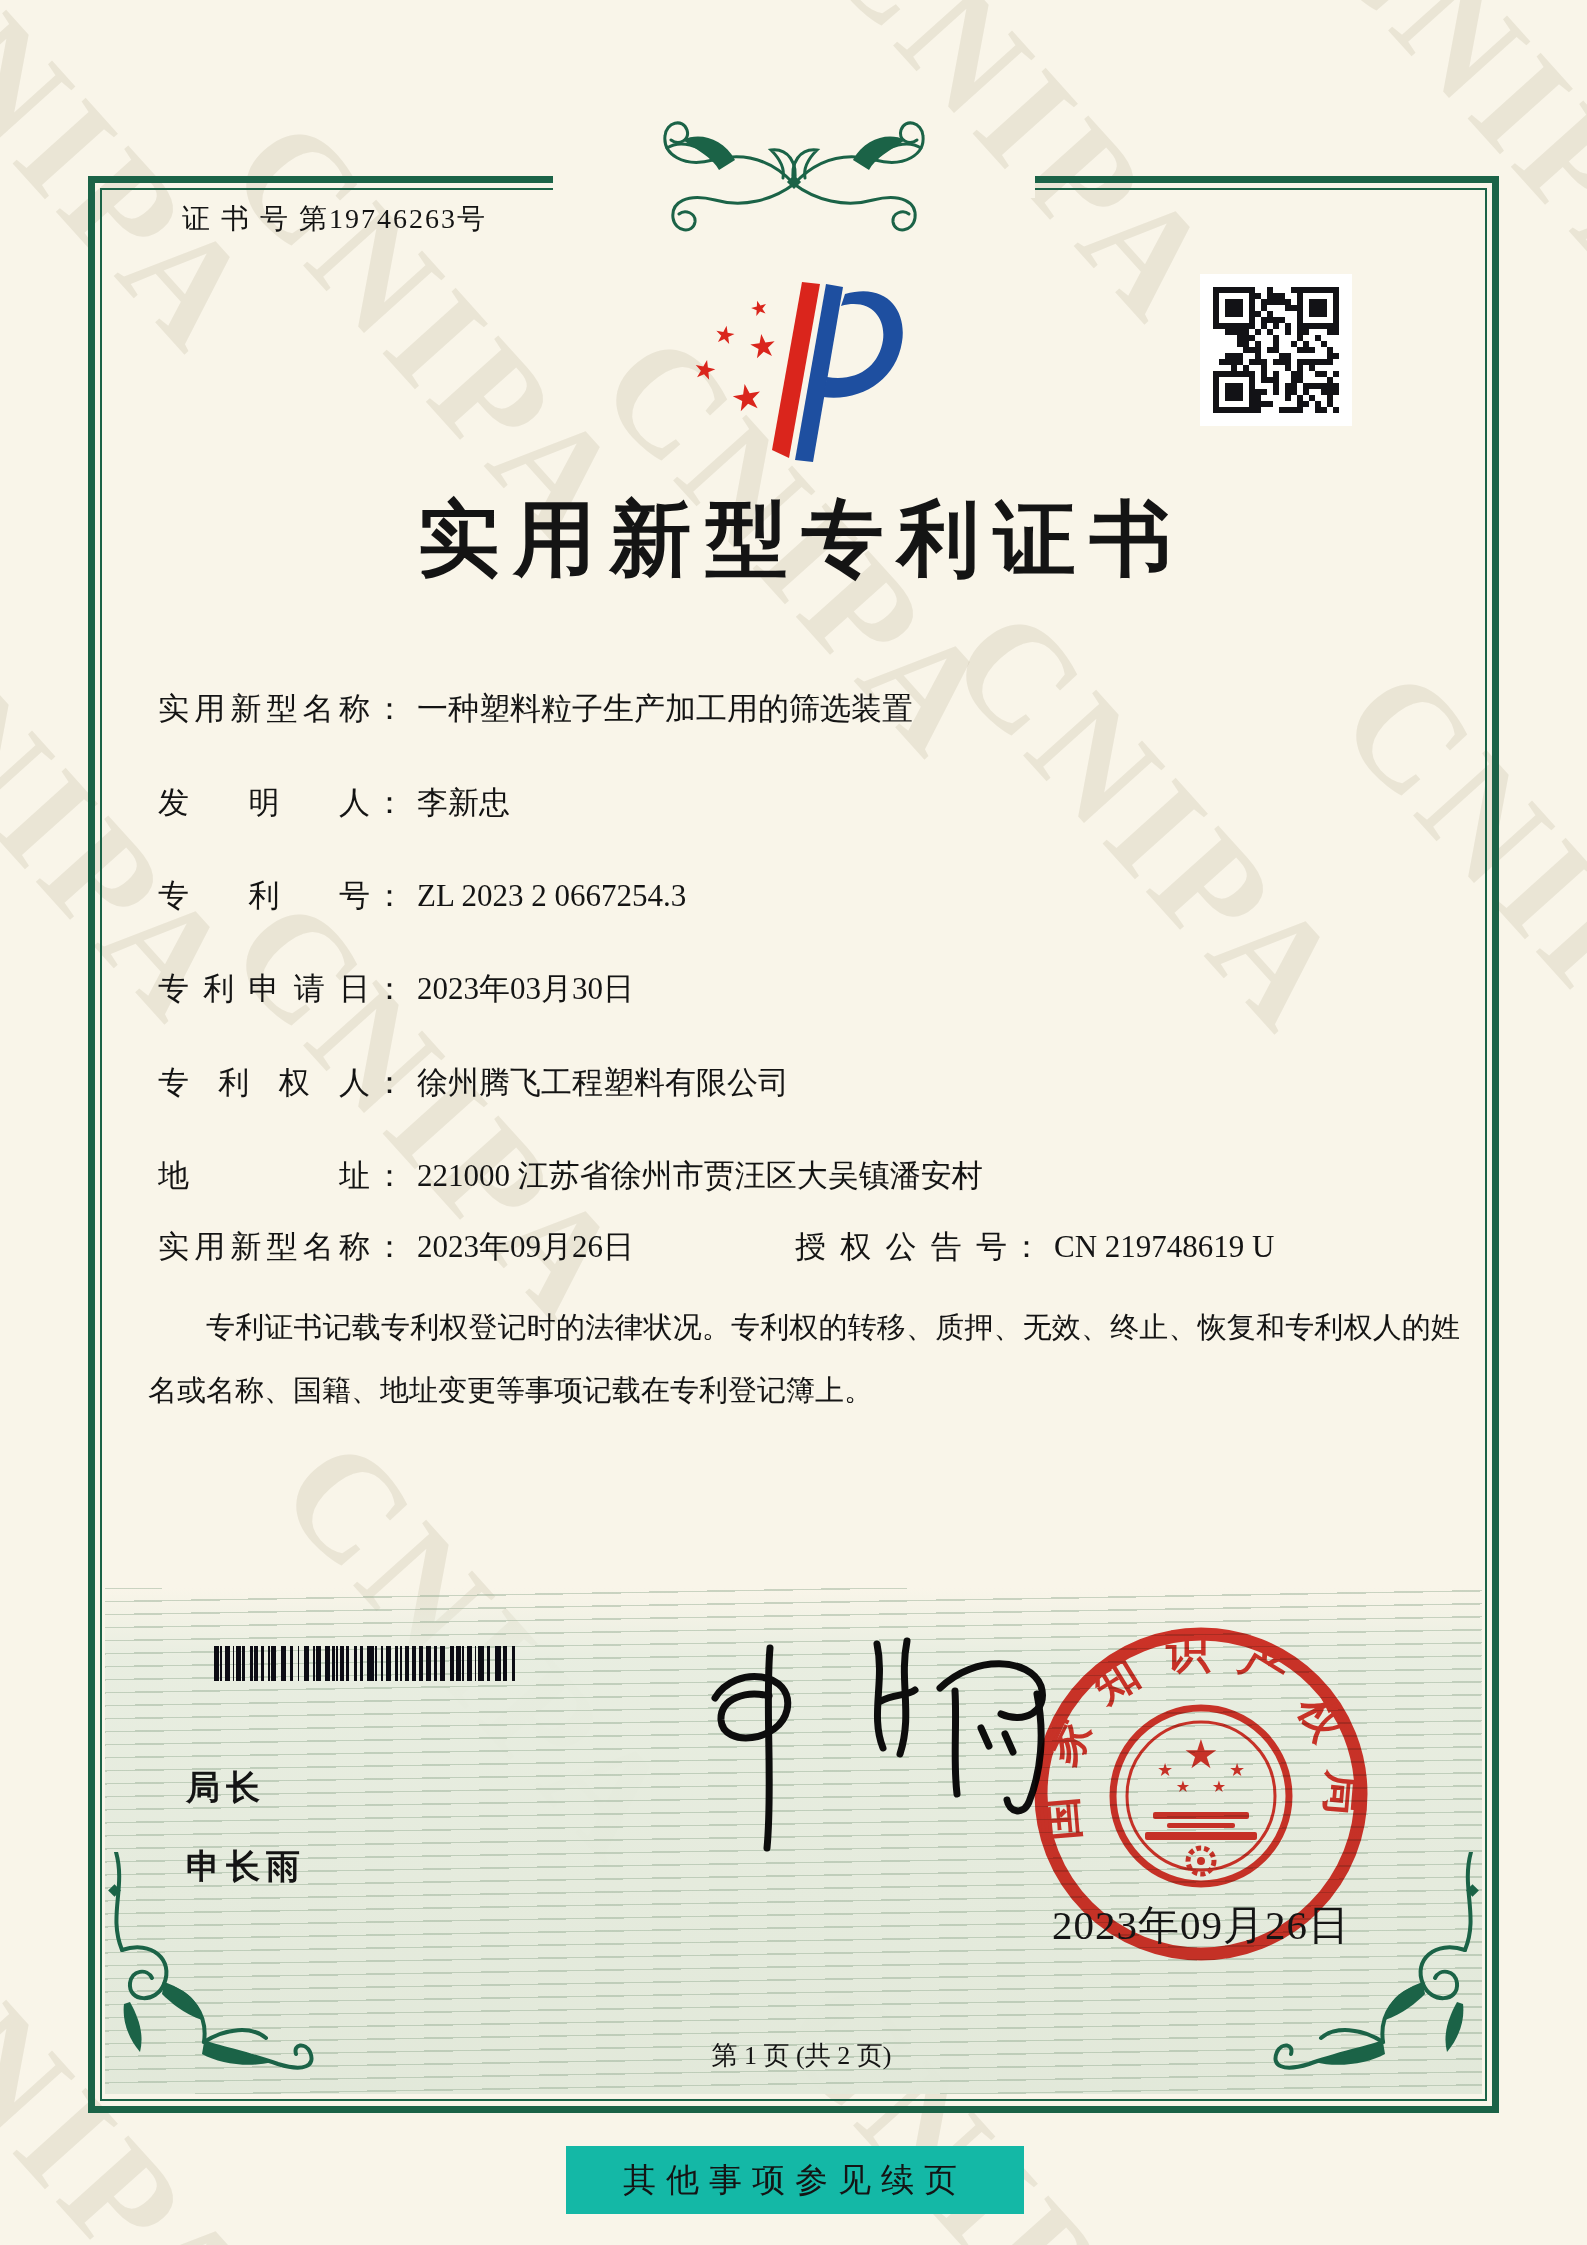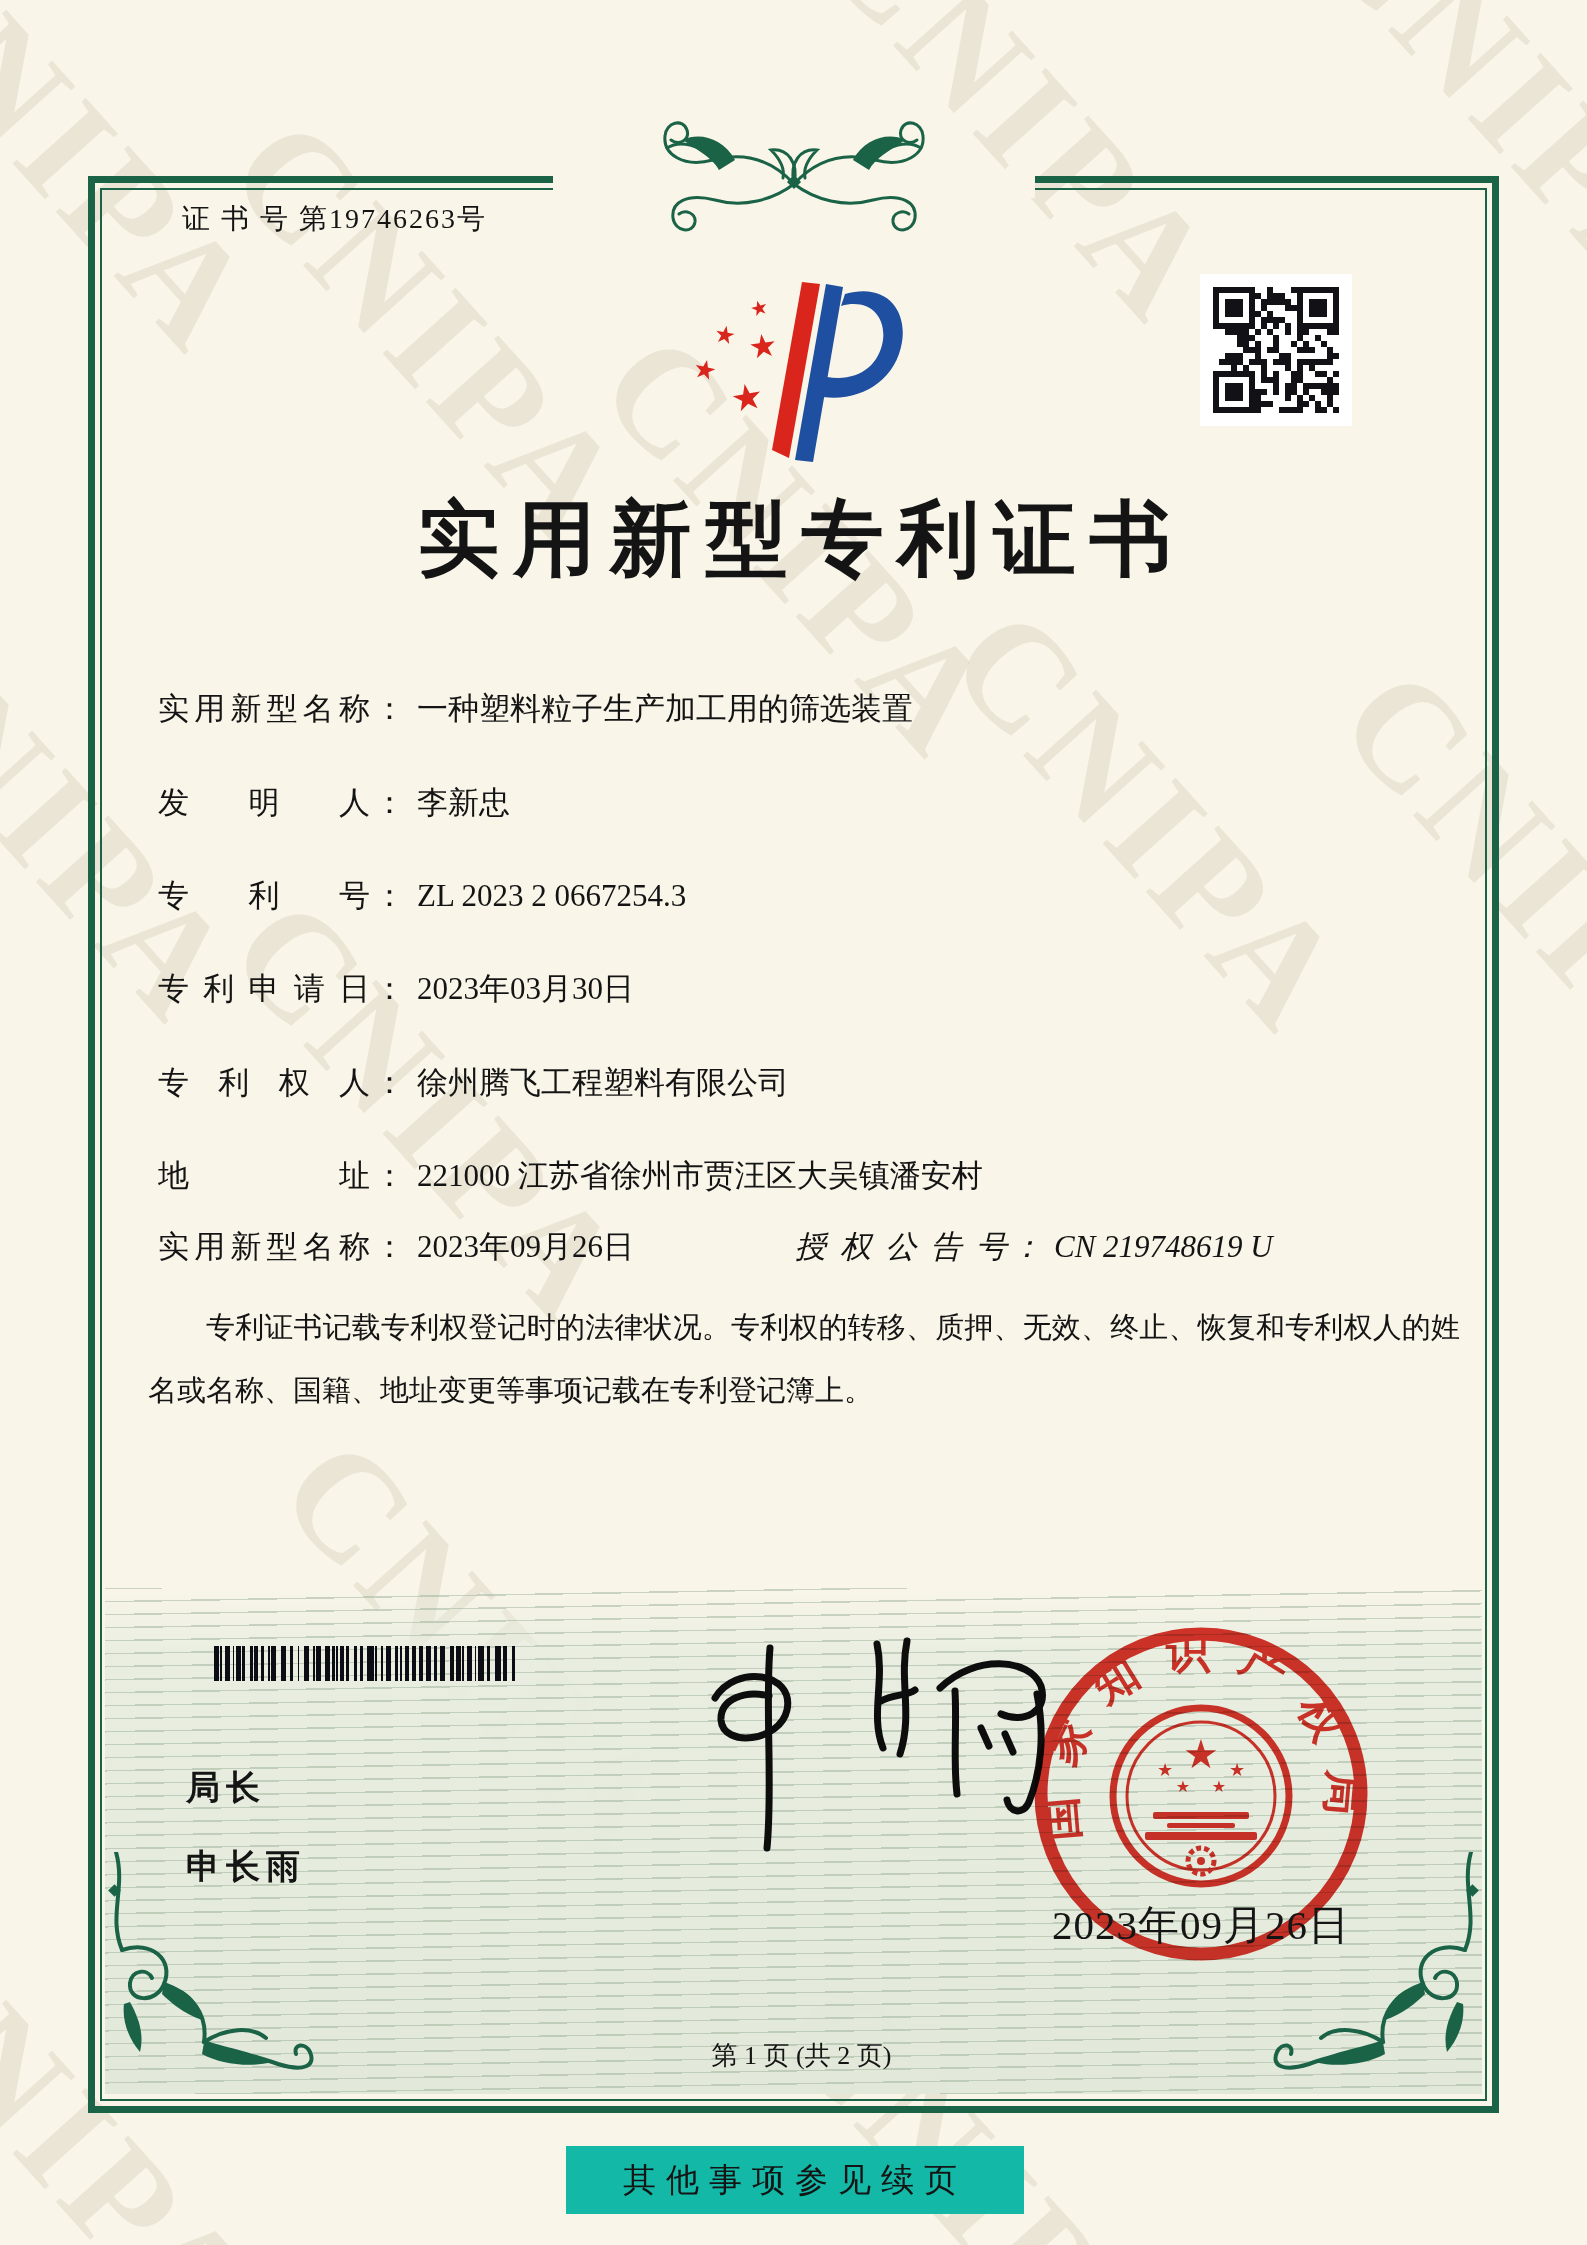--- a/index.html
+++ b/index.html
@@ -37,21 +37,21 @@
   .certno{left:158px;top:200px;font-size:28px;letter-spacing:2px;z-index:4;margin-left:24px;}
   .logo{left:683px;top:278px;z-index:4;}
   .qrwrap{left:1200px;top:274px;width:152px;height:152px;background:#ffffff;z-index:4;}
   #qr{margin:13px;width:126px;height:126px;display:grid;grid-template-columns:repeat(21,6px);grid-template-rows:repeat(21,6px);}
   #qr div{width:6px;height:6px;}
   #qr div.qm{background:#121216;}
   .title{left:16px;right:0;top:497px;text-align:center;font-size:82px;font-weight:700;letter-spacing:14px;line-height:1.05;z-index:4;}
   .row{position:absolute;left:158px;font-size:31px;white-space:nowrap;z-index:4;}
   .lbl{display:inline-block;width:212px;text-align:justify;text-align-last:justify;}
   .colon{margin:0 12px 0 4px;}
-  .pair2{position:absolute;left:637px;top:0;font-style:italic;}
+  .pair2{position:absolute;left:637px;top:0;}
   .bodytext{left:148px;top:1296px;width:1312px;font-size:29px;line-height:63px;text-align:justify;z-index:4;}
   .bodytext p{margin:0;text-indent:2em;}
   .barcode{left:214px;top:1646px;width:356px;height:35px;display:flex;align-items:stretch;z-index:4;overflow:hidden;}
   .barcode div{background:#0c0c14;height:100%;flex:0 0 auto;}
   .dirtitle{left:186px;top:1765px;font:700 34px "Liberation Sans","DejaVu Sans",sans-serif;letter-spacing:6px;z-index:4;}
   .dirname{left:186px;top:1844px;font:700 34px "Liberation Sans","DejaVu Sans",sans-serif;letter-spacing:6px;z-index:4;}
   .sig{left:645px;top:1636px;z-index:4;}
   .seal{left:1025px;top:1618px;z-index:5;opacity:.93;mix-blend-mode:multiply;}
   .sealdate{left:1025px;top:1898px;width:352px;text-align:center;font-size:41px;letter-spacing:1px;color:#151515;z-index:6;}
   .pageno{left:16px;right:0;top:2038px;text-align:center;font-size:26px;z-index:4;}

